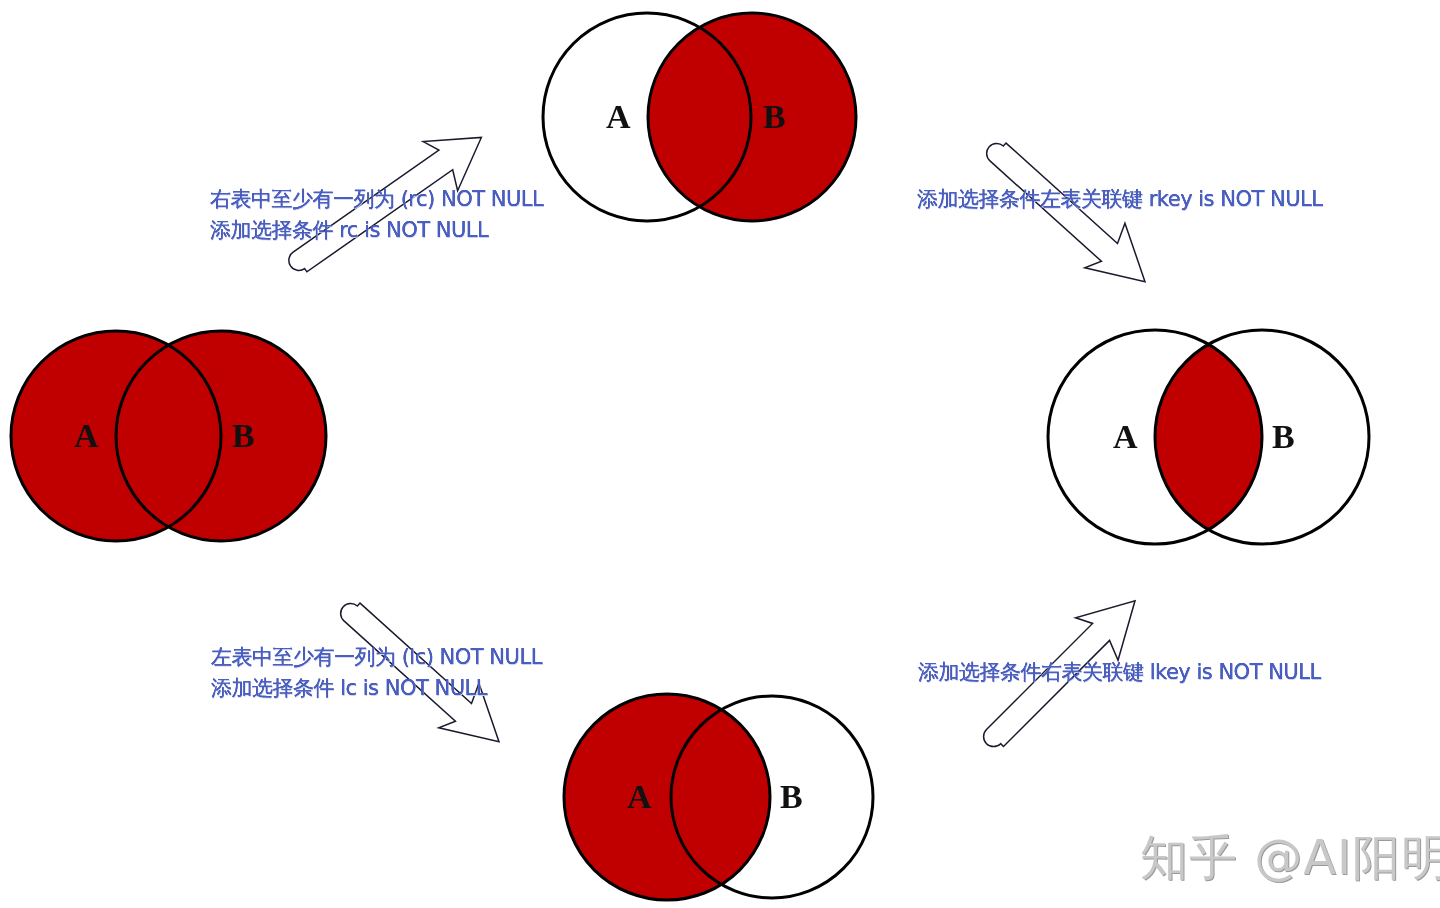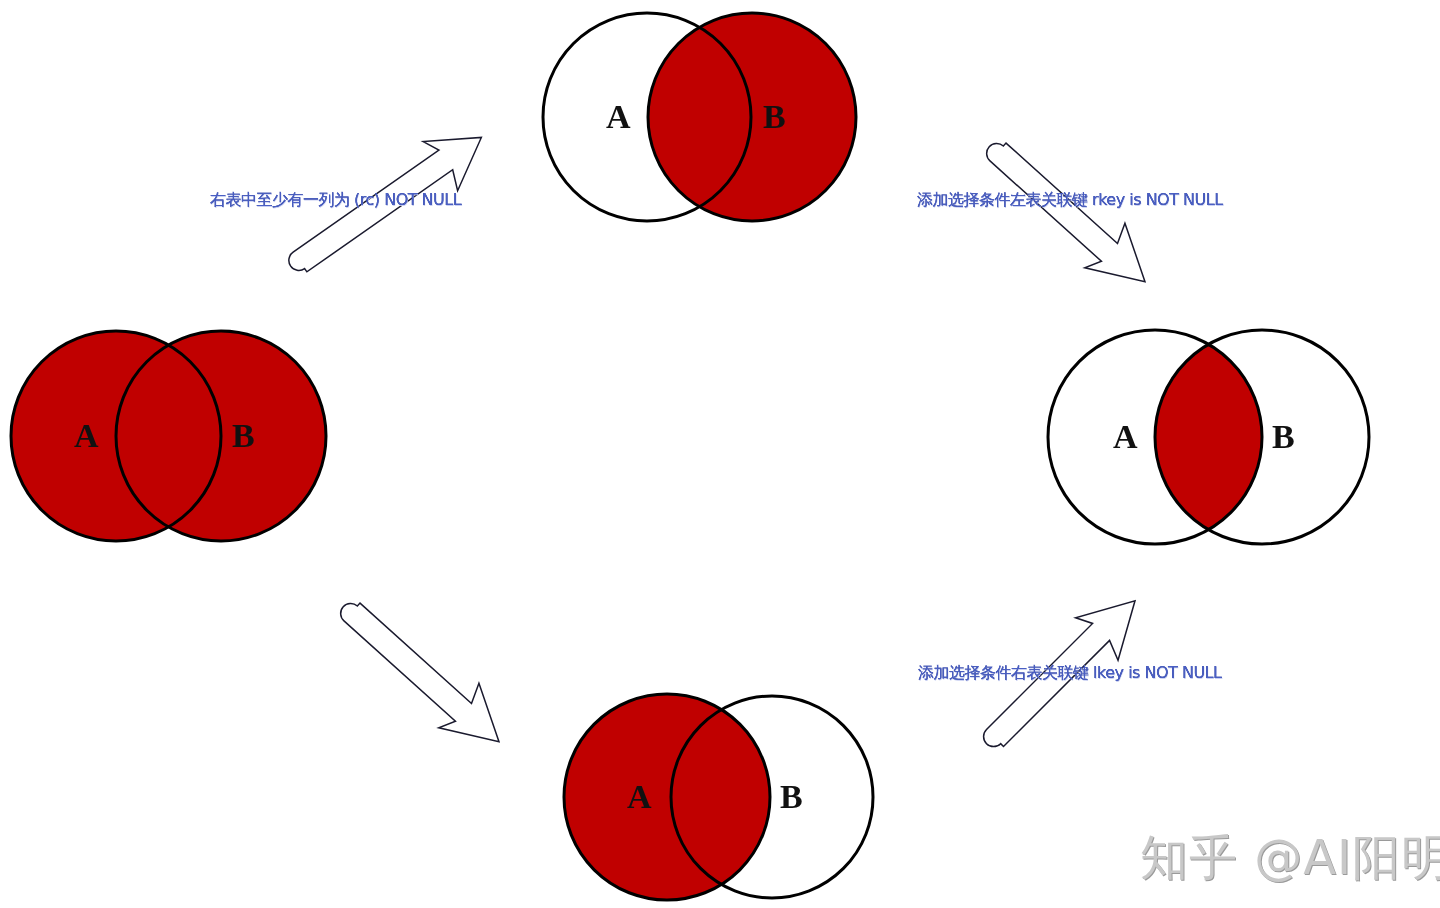--- a/index.html
+++ b/index.html
@@ -2,21 +2,21 @@
 <html><head>
 <meta charset="utf-8">
 <style>
   html, body { margin:0; padding:0; background:#ffffff; }
   body { width:1440px; height:908px; position:relative; overflow:hidden; font-family:"Liberation Sans", "DejaVu Sans", sans-serif; }
   svg.canvas { position:absolute; left:0; top:0; }
   .label-text {
     position:absolute;
     color:#4a5fc4;
     font-family:"DejaVu Sans", "Liberation Sans", sans-serif;
-    font-size:16px;
+    font-size:21px;
     line-height:31px;
     white-space:nowrap;
     letter-spacing:-0.5px;
     text-shadow: 0 0 0.6px #1e2f8a, 0.5px 0.5px 0 #c9d0f2;
   }
   .label-line { display:block; }
   .watermark {
     position:absolute;
     color:#c8c8c8;
     font-family:"DejaVu Sans", "Liberation Sans", sans-serif;
@@ -97,23 +97,26 @@
     <path d="M0,0 A10,10 0 0 0 0,20 L150,20 L142,36 L196,6 L142,-24 L150,-4 L0,-4 Z" transform="translate(0,-8)" fill="#ffffff" stroke="#1a1a2e" stroke-width="1.5"></path>
   </g>
 
   <g transform="translate(995,738) rotate(-45)">
     <path d="M0,0 A10,10 0 0 1 0,-20 L150,-20 L142,-36 L196,-6 L142,24 L150,4 L0,4 Z" transform="translate(0,8)" fill="#ffffff" stroke="#1a1a2e" stroke-width="1.5"></path>
   </g>
 </svg>
 
 <div class="label-text" style="left:210px; top:184px;">
   <span class="label-line">右表中至少有一列为 (rc) NOT NULL</span>
+  <span class="label-line">添加选择条件 rc is NOT NULL</span>
 </div>
 
 <div class="label-text" style="left:211px; top:642px;">
+  <span class="label-line">左表中至少有一列为 (lc) NOT NULL</span>
+  <span class="label-line">添加选择条件 lc is NOT NULL</span>
 </div>
 
 <div class="label-text" style="left:917px; top:184px;">
   <span class="label-line">添加选择条件左表关联键 rkey is NOT NULL</span>
 </div>
 
 <div class="label-text" style="left:918px; top:657px;">
   <span class="label-line">添加选择条件右表关联键 lkey is NOT NULL</span>
 </div>
 

